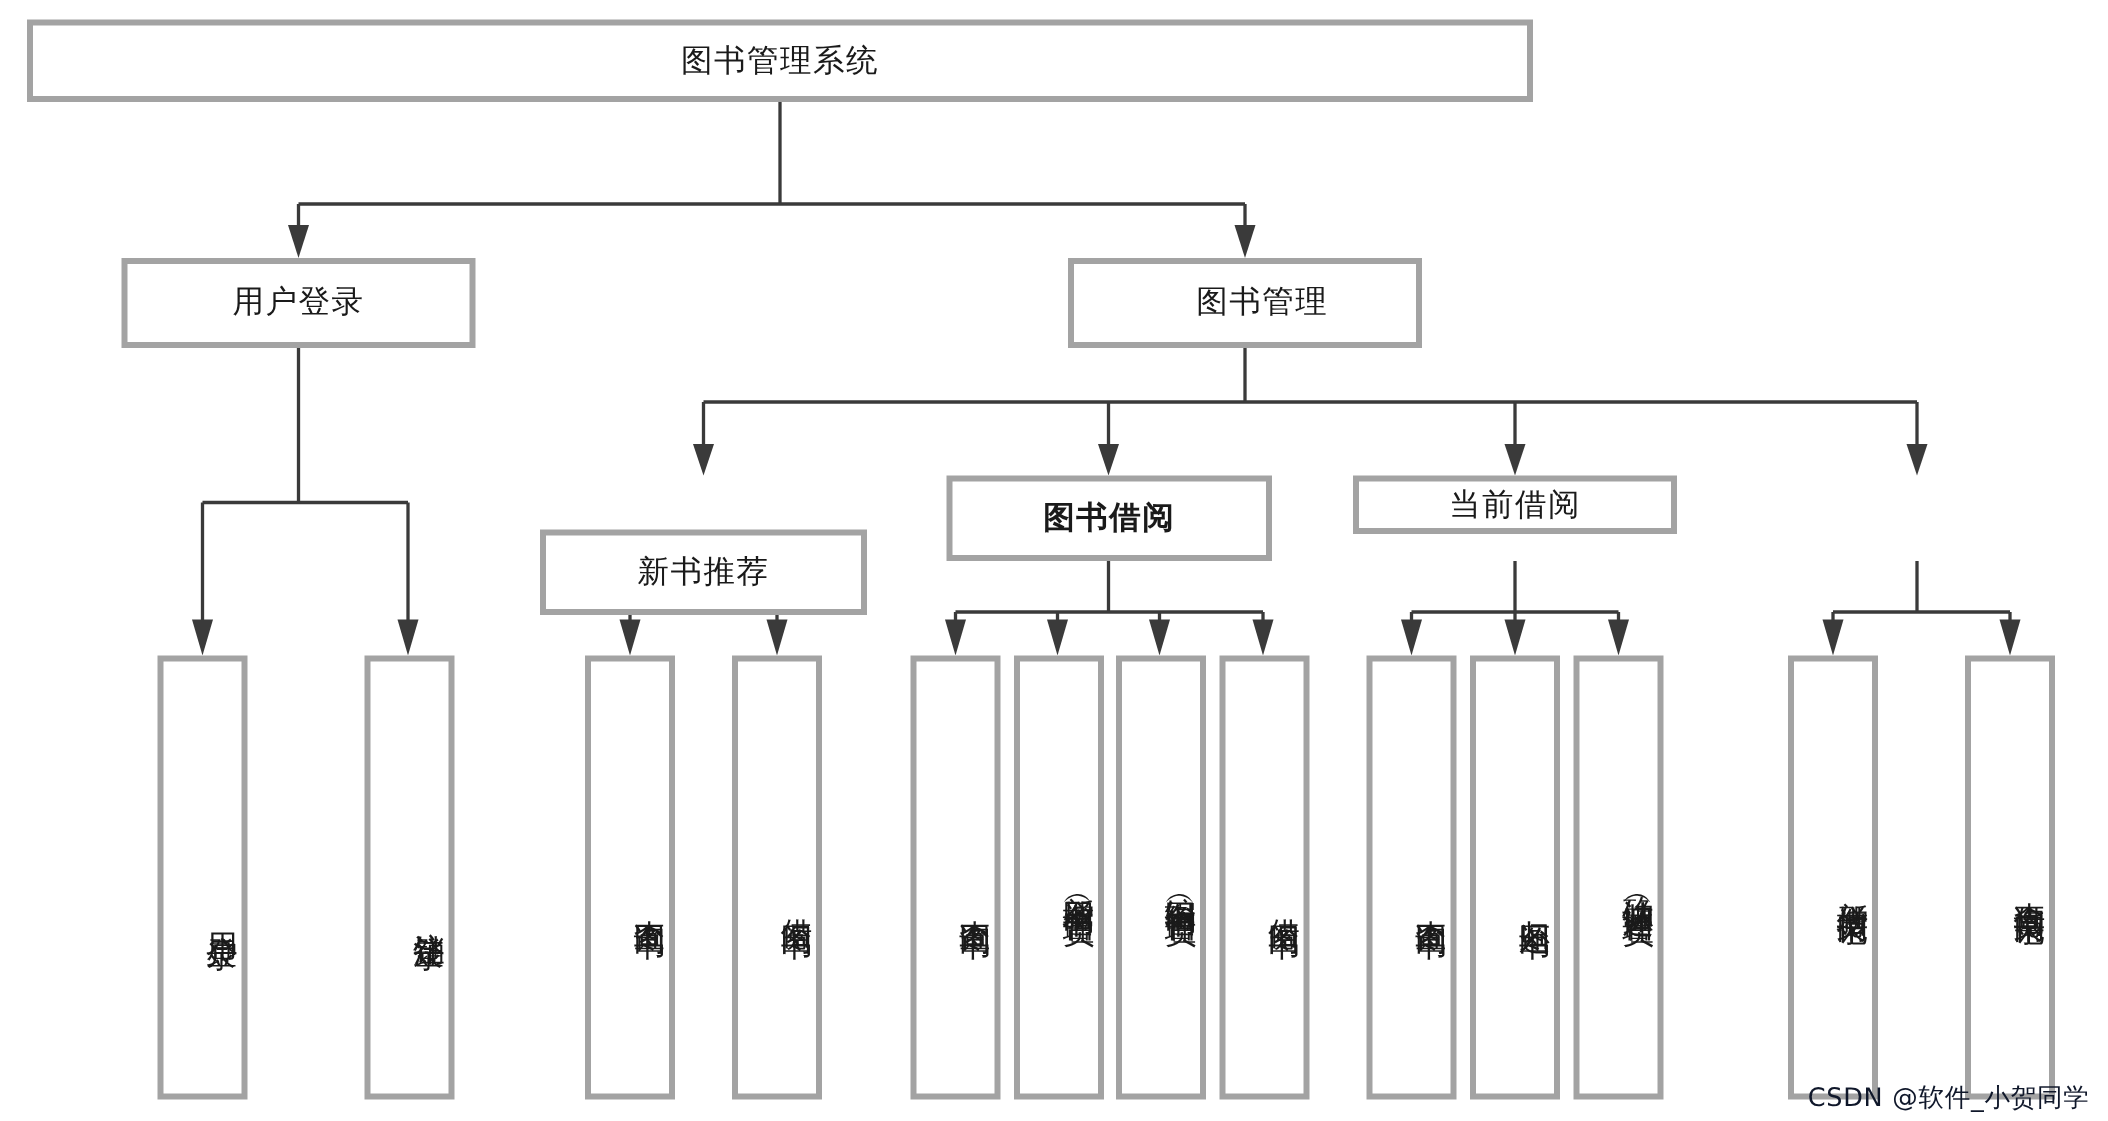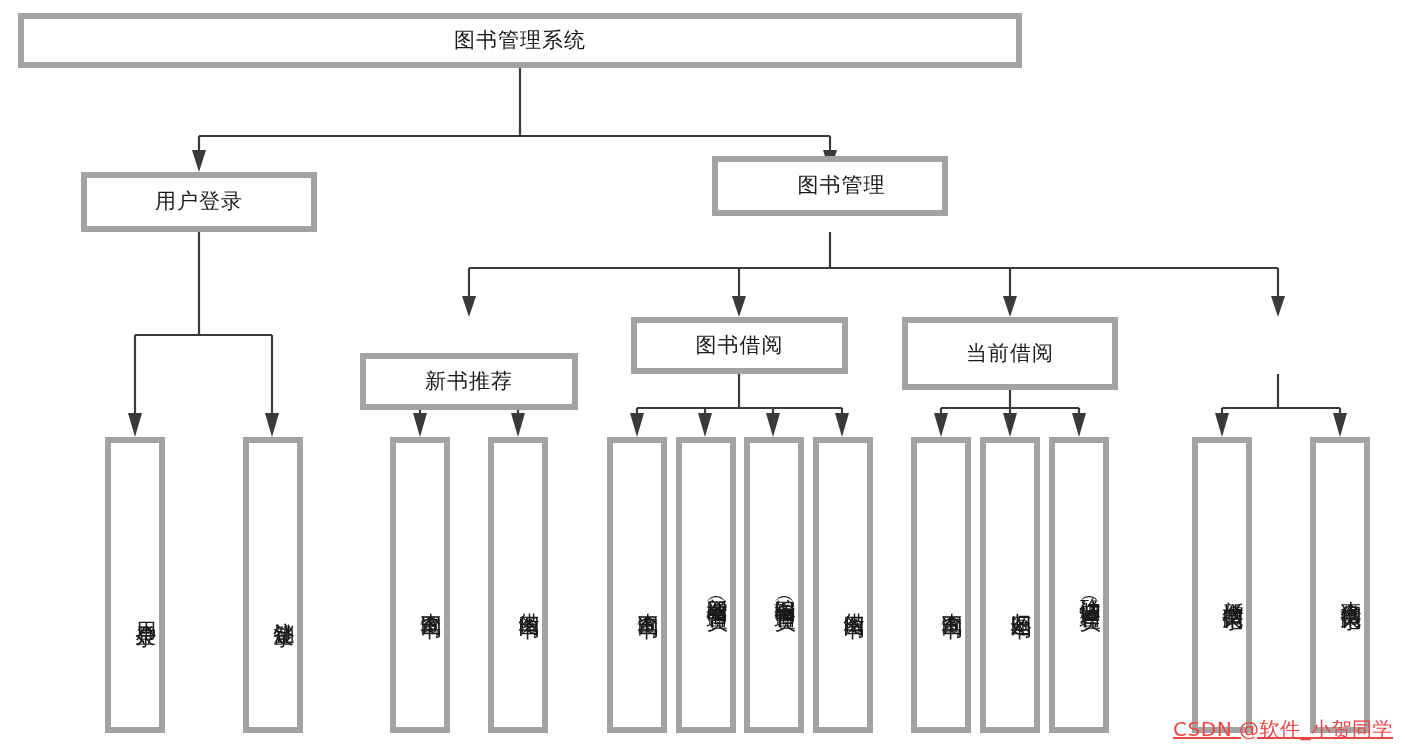--- a/index.html
+++ b/index.html
@@ -14,21 +14,21 @@
   #canvas {
     position: relative;
     width: 1405px;
     height: 747px;
     background: #ffffff;
     overflow: hidden;
   }
   .node {
     position: absolute;
     box-sizing: border-box;
-    border: 6px solid #a3a3a3;
+    border: 4px solid #a3a3a3;
     background: #ffffff;
     display: flex;
     align-items: center;
     justify-content: center;
     color: #1a1a1a;
   }
   .node-h {
     font-size: 21px;
     letter-spacing: 1px;
     line-height: 1.2;
@@ -65,26 +65,25 @@
     stroke: #3a3a3a;
     stroke-width: 2.2;
     fill: none;
   }
   .arrowhead { fill: #3a3a3a; }
 
   .watermark {
     position: absolute;
     right: 12px;
     bottom: 4px;
-    font-size: 20px;
-    color: #ef4444;
+    font-size: 17px;
+    color: #0f172a;
     letter-spacing: 0.5px;
     white-space: nowrap;
     user-select: none;
-    text-decoration: underline;
   }
 </style>
 </head>
 <body>
 
 <div id="canvas">
 
   <svg class="links" viewBox="0 0 1405 747">
 
     <path class="lnk" d="M520,68 L520,136"></path>
@@ -144,27 +143,27 @@
     <path class="lnk" d="M1222,408 L1222,415"></path>
     <path class="lnk" d="M1340,408 L1340,415"></path>
     <polygon class="arrowhead" points="1215,413 1229,413 1222,437"></polygon>
     <polygon class="arrowhead" points="1333,413 1347,413 1340,437"></polygon>
   </svg>
 
   <div class="node node-h node-root" style="left:18px; top:13px; width:1004px; height:55px;">图书管理系统</div>
 
   <div class="node node-h" style="left:81px; top:172px; width:236px; height:60px;">用户登录</div>
 
-  <div class="node node-h" style="left:712px; top:156px; width:236px; height:60px;padding-left:23px;">图书管理</div>
+  <div class="node node-h" style="left:712px; top:172px; width:236px; height:60px;padding-left:23px;">图书管理</div>
 
   <div class="node node-h" style="left:360px; top:317px; width:218px; height:57px;margin-top:36px;">新书推荐</div>
 
-  <div class="node node-h" style="left:631px; top:317px; width:217px; height:57px;">图书借阅</div>
+  <div class="node node-h" style="left:631px; top:317px; width:217px; height:57px;font-weight:bold;">图书借阅</div>
 
-  <div class="node node-h" style="left:902px; top:317px; width:216px; height:73px;">当前借阅</div>
+  <div class="node node-h" style="left:902px; top:317px; width:216px; height:39px;">当前借阅</div>
 
 
   <div class="node node-v pad-more" style="left:105px; top:437px; width:60px; height:296px;">用户登录</div>
 
   <div class="node node-v pad-more" style="left:243px; top:437px; width:60px; height:296px;">注销登录</div>
 
   <div class="node node-v pad-mid" style="left:390px; top:437px; width:60px; height:296px;">查询图书</div>
 
   <div class="node node-v pad-mid" style="left:488px; top:437px; width:60px; height:296px;">借阅图书</div>
 

